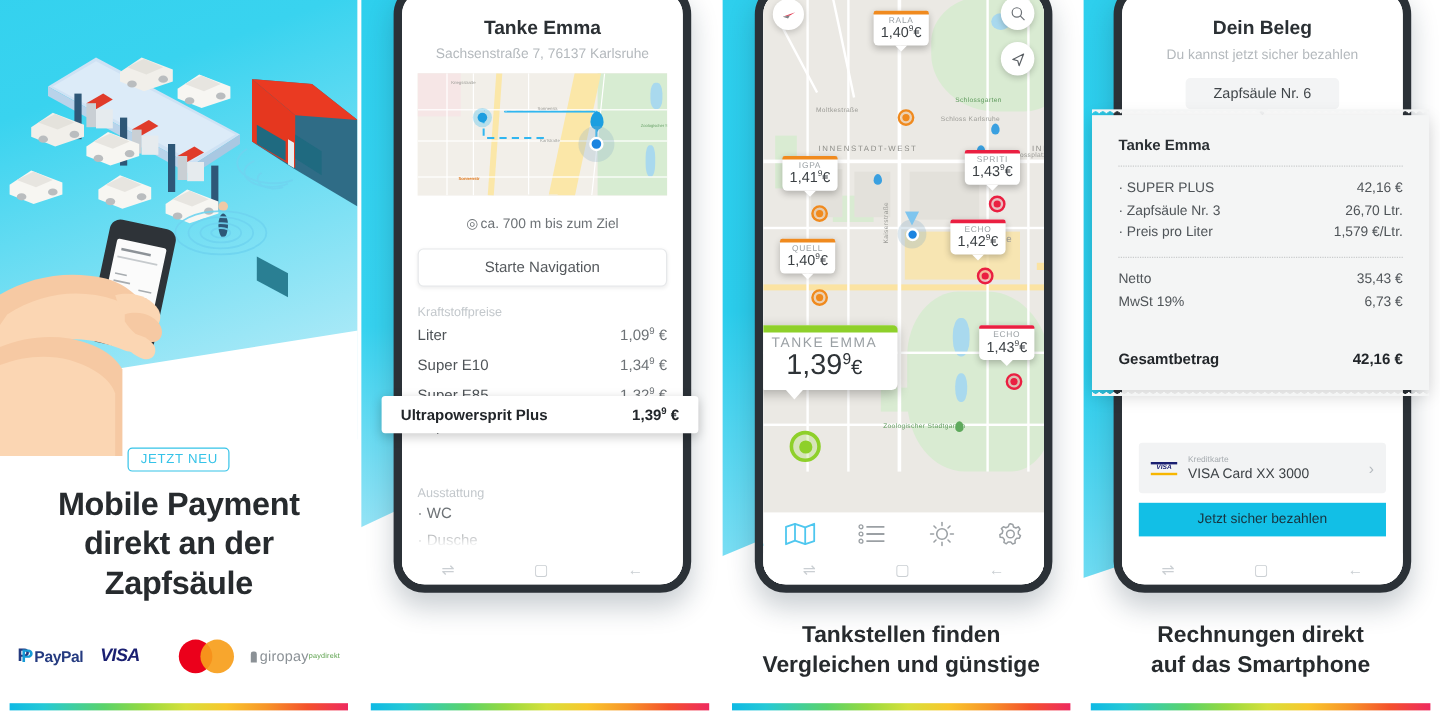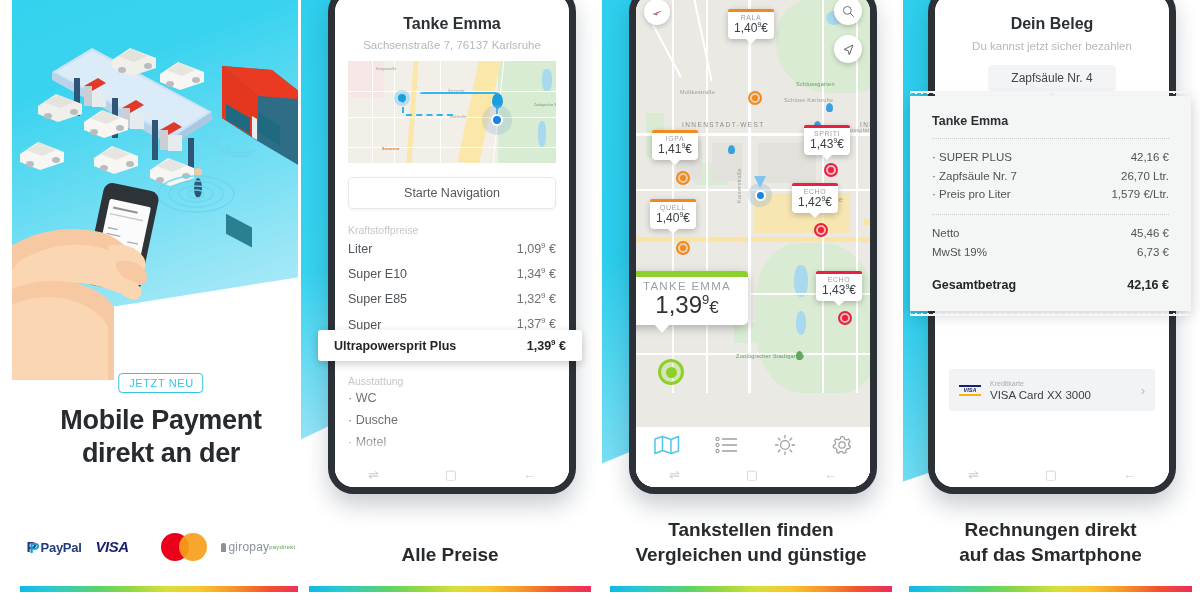--- a/index.html
+++ b/index.html
@@ -4,21 +4,21 @@
 <style>
   * { box-sizing: border-box; margin: 0; padding: 0; }
   html, body {
     width: 1200px; height: 600px;
     font-family: "Liberation Sans", sans-serif;
     background: #fff; overflow: hidden;
   }
   .stage { position: relative; width: 1200px; height: 600px; background:#fff; }
 
   .panel { position: absolute; top: 0; height: 600px; overflow: hidden; background:#fff; }
-  .p1 { left: 12px;   width: 298px; }
+  .p1 { left: 0;   width: 298px; }
   .p2 { left: 301px; width: 298px; }
   .p3 { left: 602px; width: 298px; }
   .p4 { left: 901px; width: 299px; }
   .gap { position:absolute; top:0; height:600px; width:3px; background:#fff; z-index:60;}
 
   
   .rainbow {
     position: absolute; left: 8px; right: 8px; bottom: 8px; height: 6px;
     background: linear-gradient(90deg,#0fb9e4 0%,#25c9d6 10%,#5ad36a 28%,#97d93f 40%,#d7e03a 52%,#f9c62c 64%,#f79428 76%,#f4512c 88%,#ee2a5f 100%);
   }
@@ -379,20 +379,21 @@
         <path d="M100,278 C114,276 126,282 129,289 C131,296 126,301 119,299 C112,297 104,290 100,283 Z" fill="#fbd6b3"></path>
         <path d="M-20,300 C4,284 30,278 58,282 C80,286 96,296 102,308 L102,380 L-40,380 Z" fill="#f6c9a3"></path>
         <path d="M-16,312 C8,298 34,294 58,300 C78,306 92,316 96,328 L96,380 L-36,380 Z" fill="#fbd6b3"></path>
       </g>
     </svg>
 
     <div class="badge-new">JETZT NEU</div>
     <div class="hero-title">
       <div>Mobile Payment</div>
       <div>direkt an der</div>
+      <div>Zapfsäule</div>
     </div>
 
     <div class="pay-logos">
       <div class="lg lg-paypal">
         <span class="pp-mark">
             <b class="a">P</b>
             <b class="b">P</b>
           </span>
         <span>PayPal</span>
       </div>
@@ -453,20 +454,23 @@
               <i></i>
             </div>
           <div class="mm-lbl" style="left:28px;top:6px">Kriegsstraße</div>
           <div class="mm-lbl" style="left:100px;top:28px">Sonnenstr.</div>
           <div class="mm-lbl" style="left:102px;top:54px">Karlstraße</div>
           <div class="mm-lbl green" style="left:186px;top:42px;font-size:3.4px">Zoologischer Stadtgarten Karlsruhe</div>
           <div class="mm-lbl orange" style="left:34px;top:86px;font-weight:bold">Sonnenstr</div>
           <div class="mm-tail"></div>
         </div>
 
+        <div class="dist-row">
+          <span class="gps">◎</span><span>ca. 700 m bis zum Ziel</span>
+        </div>
 
         <div class="nav-btn">Starte Navigation</div>
 
         <div class="sect-h">Kraftstoffpreise</div>
 
         <div class="price-row">
           <span>Liter</span>
           <span class="val"><span>1,09</span><sup>9</sup> <span>€</span></span>
         </div>
         <div class="price-row">
@@ -496,21 +500,20 @@
         </div>
       </div>
     </div>
 
     <div class="price-hi" style="left:17px; right:17px; top:330px;">
       <span>Ultrapowersprit Plus</span>
       <span><span>1,39</span><sup>9</sup> <span>€</span></span>
     </div>
 
     <div class="caption">
-      <div>Alle Preise</div>
     </div>
     <div class="rainbow"></div>
   </div>
 
   <div class="panel p3">
     <div class="wedge"></div>
     <div class="phone ph3">
 
       <div class="phone-inner">
 
@@ -707,71 +710,72 @@
     <div class="rainbow"></div>
   </div>
 
   <div class="panel p4">
     <div class="wedge"></div>
     <div class="phone ph4">
 
       <div class="phone-inner">
         <div class="b-title">Dein Beleg</div>
         <div class="b-sub">Du kannst jetzt sicher bezahlen</div>
-        <div class="sulte-tab">Zapfsäule Nr. 4</div>
+        <div class="sulte-tab">Zapfsäule Nr. 6</div>
 
         <div class="paycard">
           <div class="visa-mini">
             <div class="t"></div>
               <div class="m">VISA</div>
               <div class="b"></div>
           </div>
           <div>
             <div class="lbl">Kreditkarte</div>
             <div class="val">VISA Card XX 3000</div>
           </div>
           <div class="chev">›</div>
         </div>
 
+        <div class="paybtn">Jetzt sicher bezahlen</div>
 
         <div class="navbar">
           <span>⇌</span>
           <span>▢</span>
           <span>←</span>
         </div>
       </div>
     </div>
 
     <div class="receipt" style="left:9px;right:9px;top:96px;">
       <div class="zig-t"></div>
       <div class="zig-b"></div>
       <div class="r-name">Tanke Emma</div>
       <div class="r-div"></div>
       <div class="r-row">
         <span>· SUPER PLUS</span>
         <span>42,16 €</span>
       </div>
       <div class="r-row">
-        <span>· Zapfsäule Nr. 7</span>
+        <span>· Zapfsäule Nr. 3</span>
         <span>26,70 Ltr.</span>
       </div>
       <div class="r-row">
         <span>· Preis pro Liter</span>
         <span>1,579 €/Ltr.</span>
       </div>
       <div class="r-div"></div>
       <div class="r-row">
         <span>Netto</span>
-        <span>45,46 €</span>
+        <span>35,43 €</span>
       </div>
       <div class="r-row">
         <span>MwSt 19%</span>
         <span>6,73 €</span>
       </div>
-      <div class="r-row tot" style="margin-top:14px">
+      <div class="r-row tot" style="margin-top:28px">
         <span>Gesamtbetrag</span>
         <span>42,16 €</span>
       </div>
     </div>
 
     <div class="caption">
       <div>Rechnungen direkt</div>
       <div>auf das Smartphone</div>
     </div>
     <div class="rainbow"></div>

